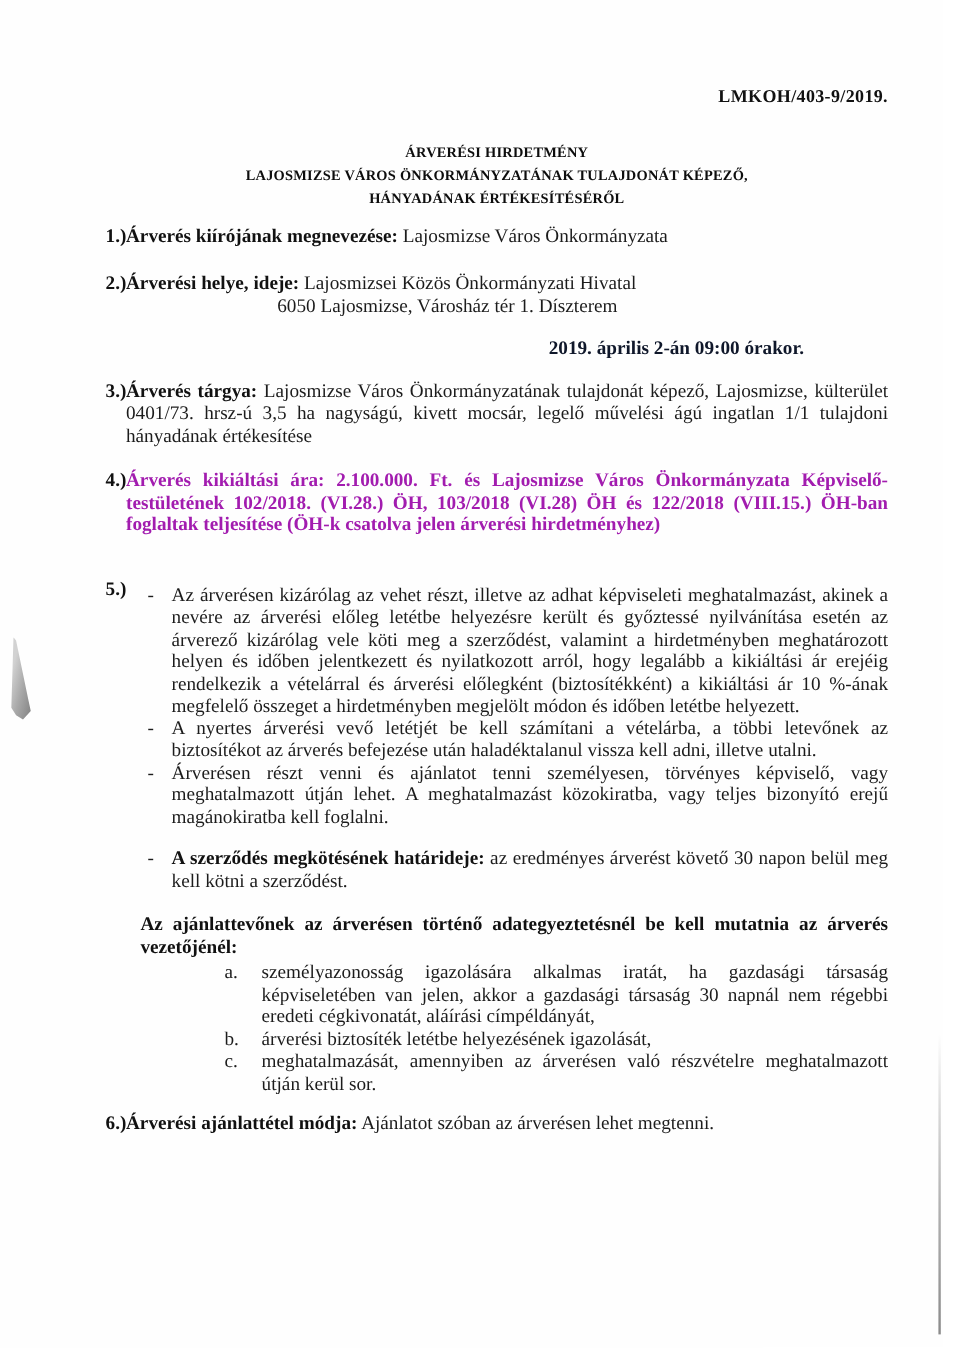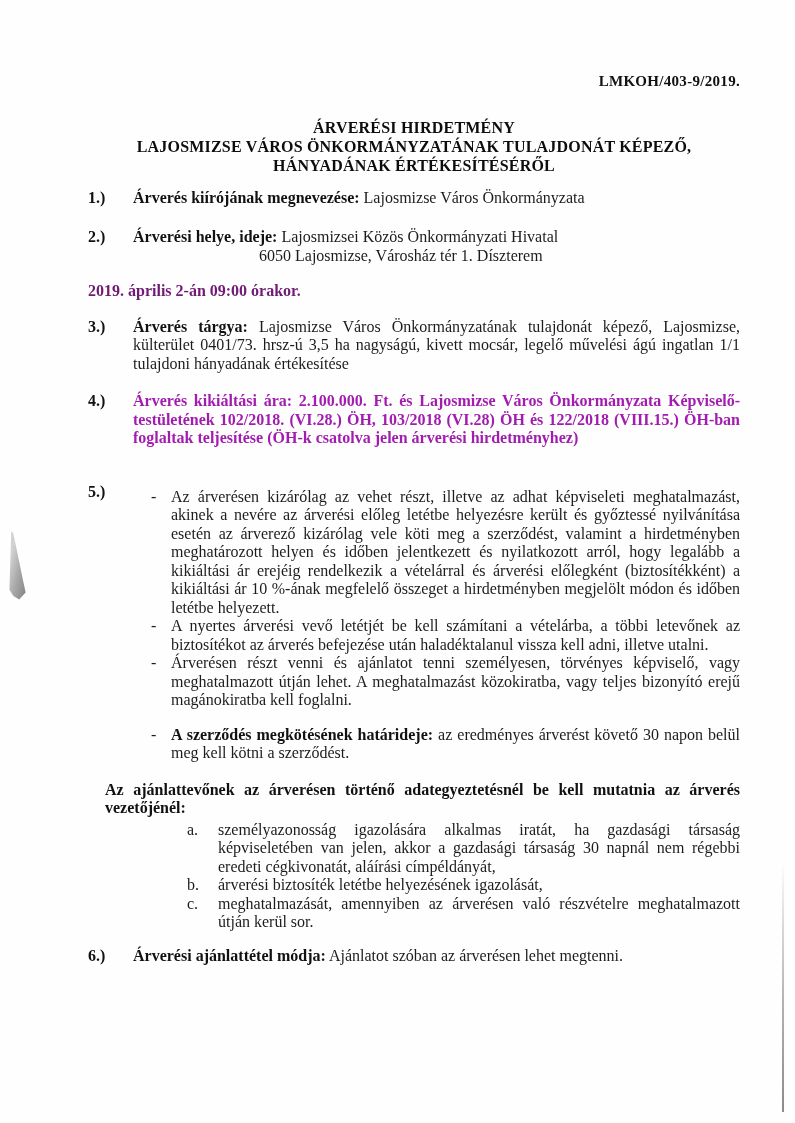--- a/index.html
+++ b/index.html
@@ -27,49 +27,49 @@
     text-align: right;
     font-weight: bold;
     font-size: 15px;
     letter-spacing: 0.3px;
     color: #111;
   }
   .doc-title {
     margin-top: 27px;
     text-align: center;
     font-weight: bold;
-    font-size: 16px;
+    font-size: 12px;
     line-height: 19px;
     letter-spacing: 0.2px;
     color: #0d0d0d;
   }
   .item { display: flex; }
   .inum { width: 17px; flex-shrink: 0; font-weight: bold; color: #111; }
-  .ibody { flex: 1; text-align: justify; margin-left: 28px; }
+  .ibody { flex: 1; text-align: justify; }
   .item-1 { margin-top: 14px; }
   .item-2 { margin-top: 21px; }
   .item-2 .line2 { padding-left: 126px; text-align: left; }
   .auction-date {
     margin-top: 17px;
-    text-align: left;
+    text-align: right;
     padding-right: 70px;
     font-weight: bold;
-    color: #701a75;
+    color: #0f172a;
   }
   .item-3 { margin-top: 17px; }
   .item-4 { margin-top: 19px; }
   .item-4 .ibody { font-weight: bold; color: #a21caf; }
   .item-5 { margin-top: 35px; }
   .bullets { margin-top: 5px; }
   .bullet { display: flex; padding-left: 18px; }
   .bdash { width: 20px; flex-shrink: 0; }
   .btext { flex: 1; text-align: justify; }
   .bullet-4 { margin-top: 16px; }
   .note { margin-top: 18px; padding-left: 17px; }
-  .note-heading { font-weight: bold; text-align: justify; color: #111; }
+  .note-heading { font-weight: bold; text-align: justify; color: #111; margin-left: 12px; }
   .note-list { margin-top: 3px; }
   .sub { display: flex; padding-left: 82px; }
   .smark { width: 31px; flex-shrink: 0; }
   .stext { flex: 1; text-align: justify; }
   .item-6 { margin-top: 15px; }
   
   .smudge {
     position: absolute;
     left: 8px; top: 531px;
     width: 18px; height: 70px;

